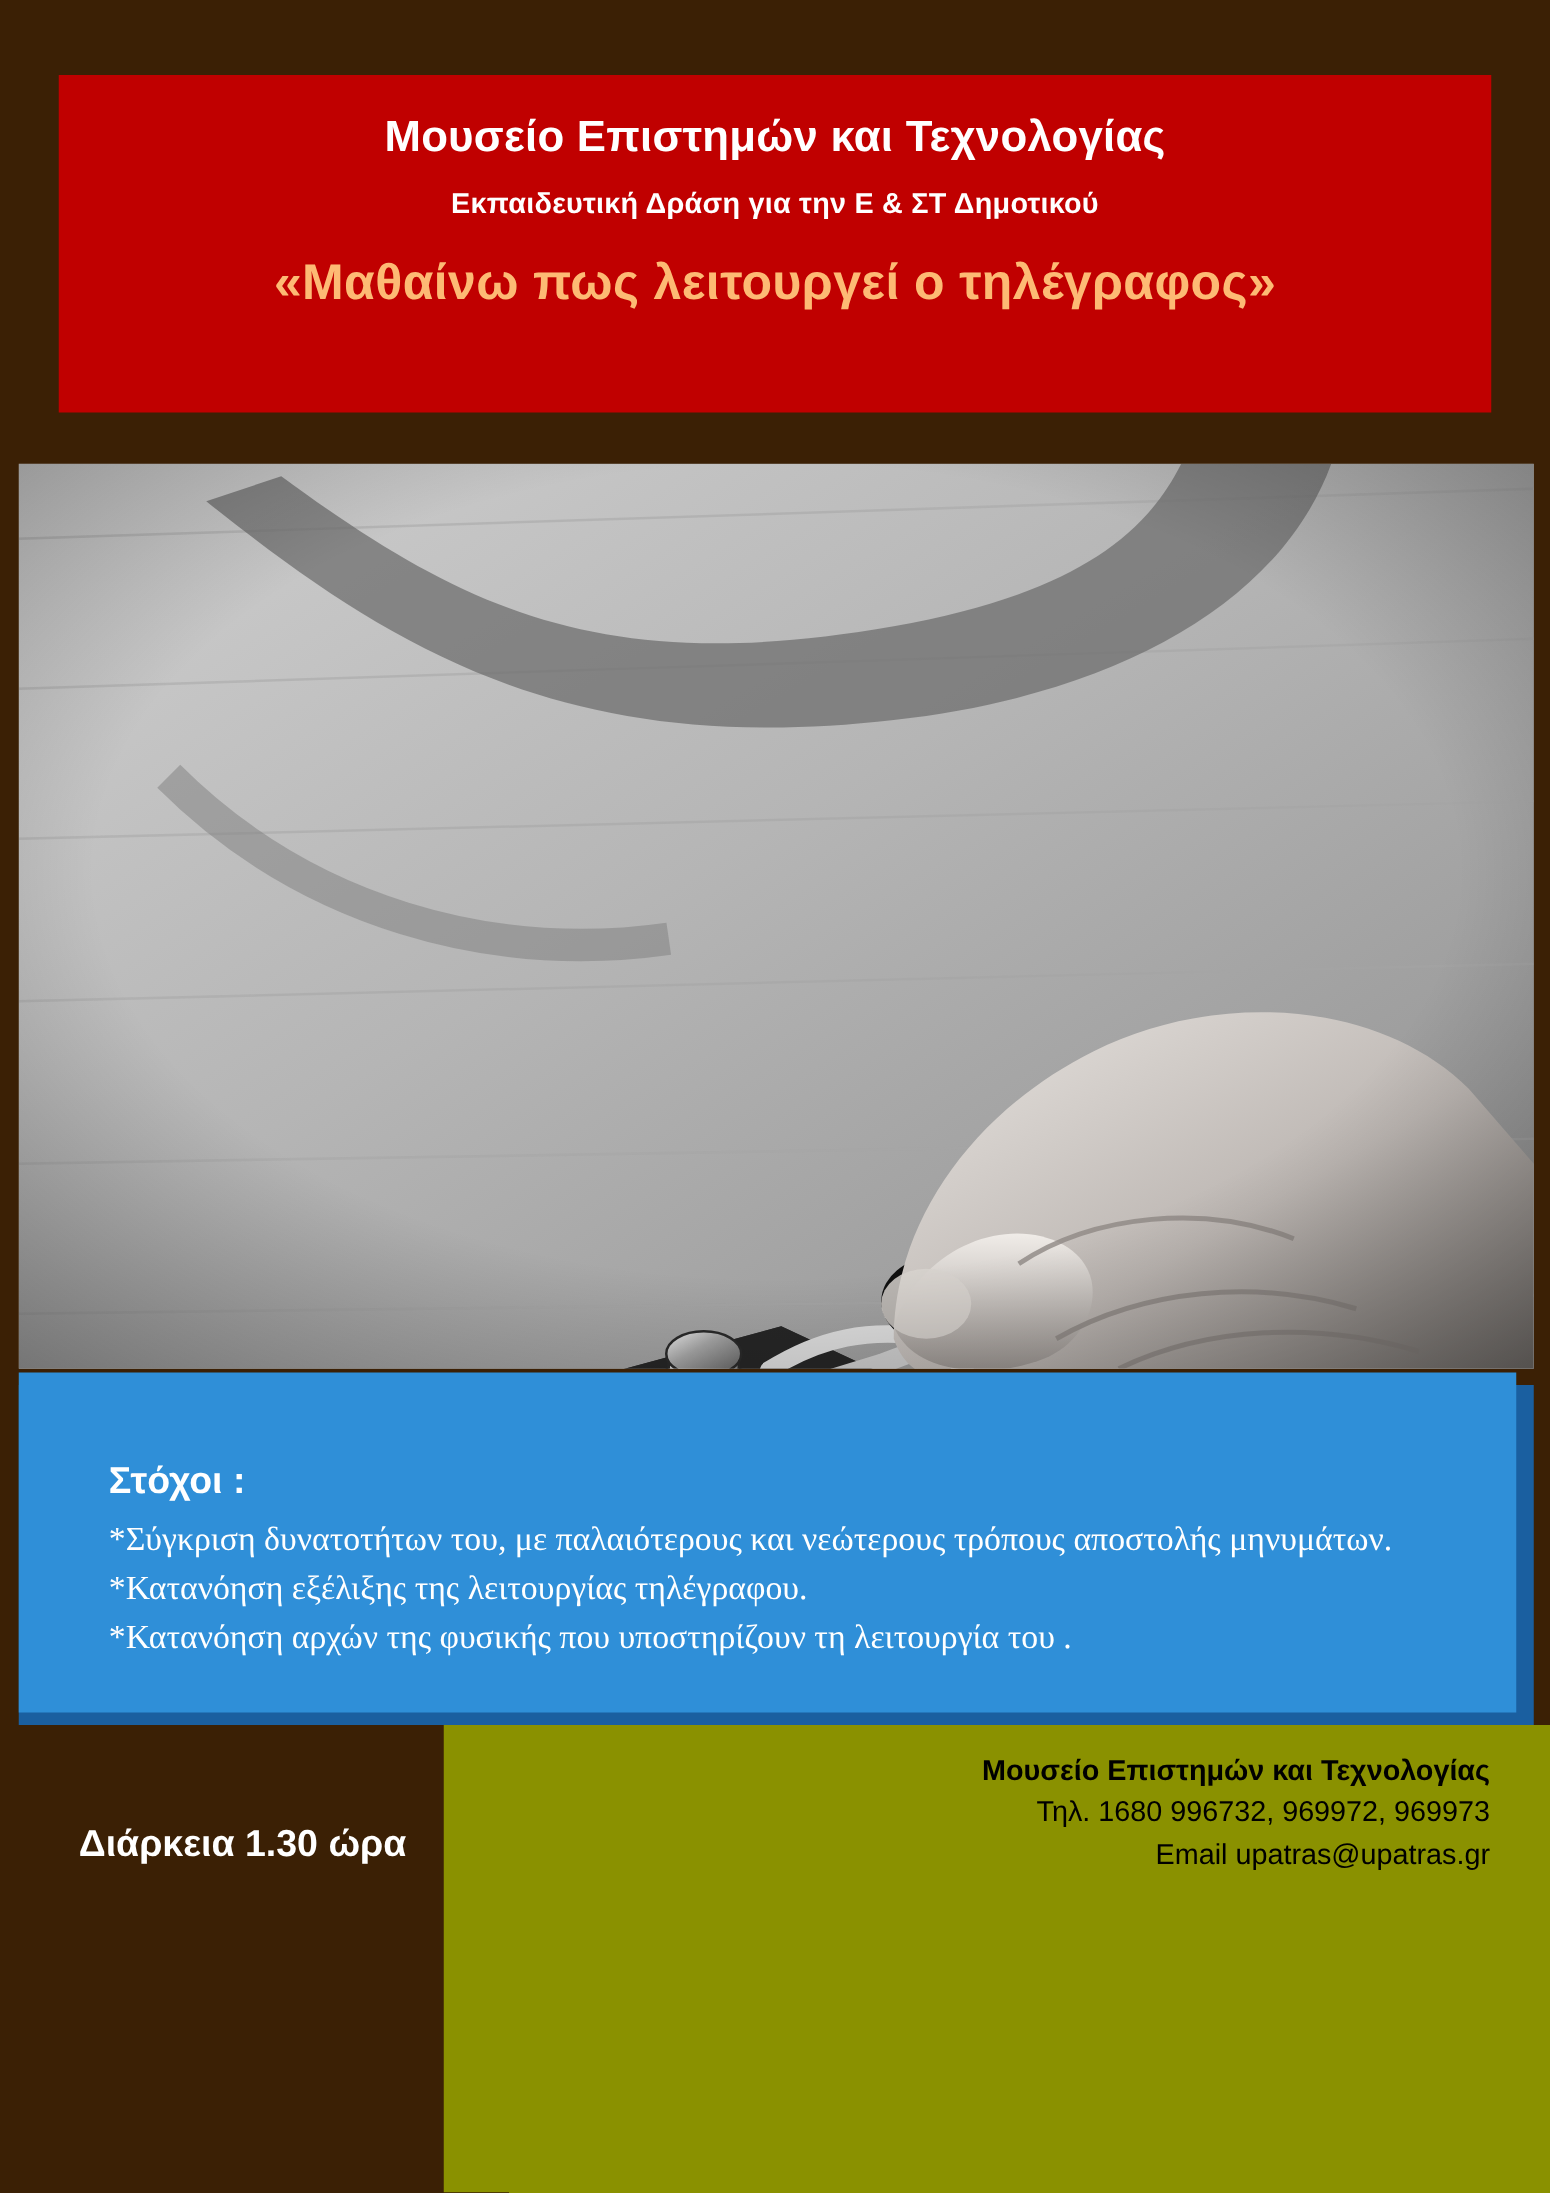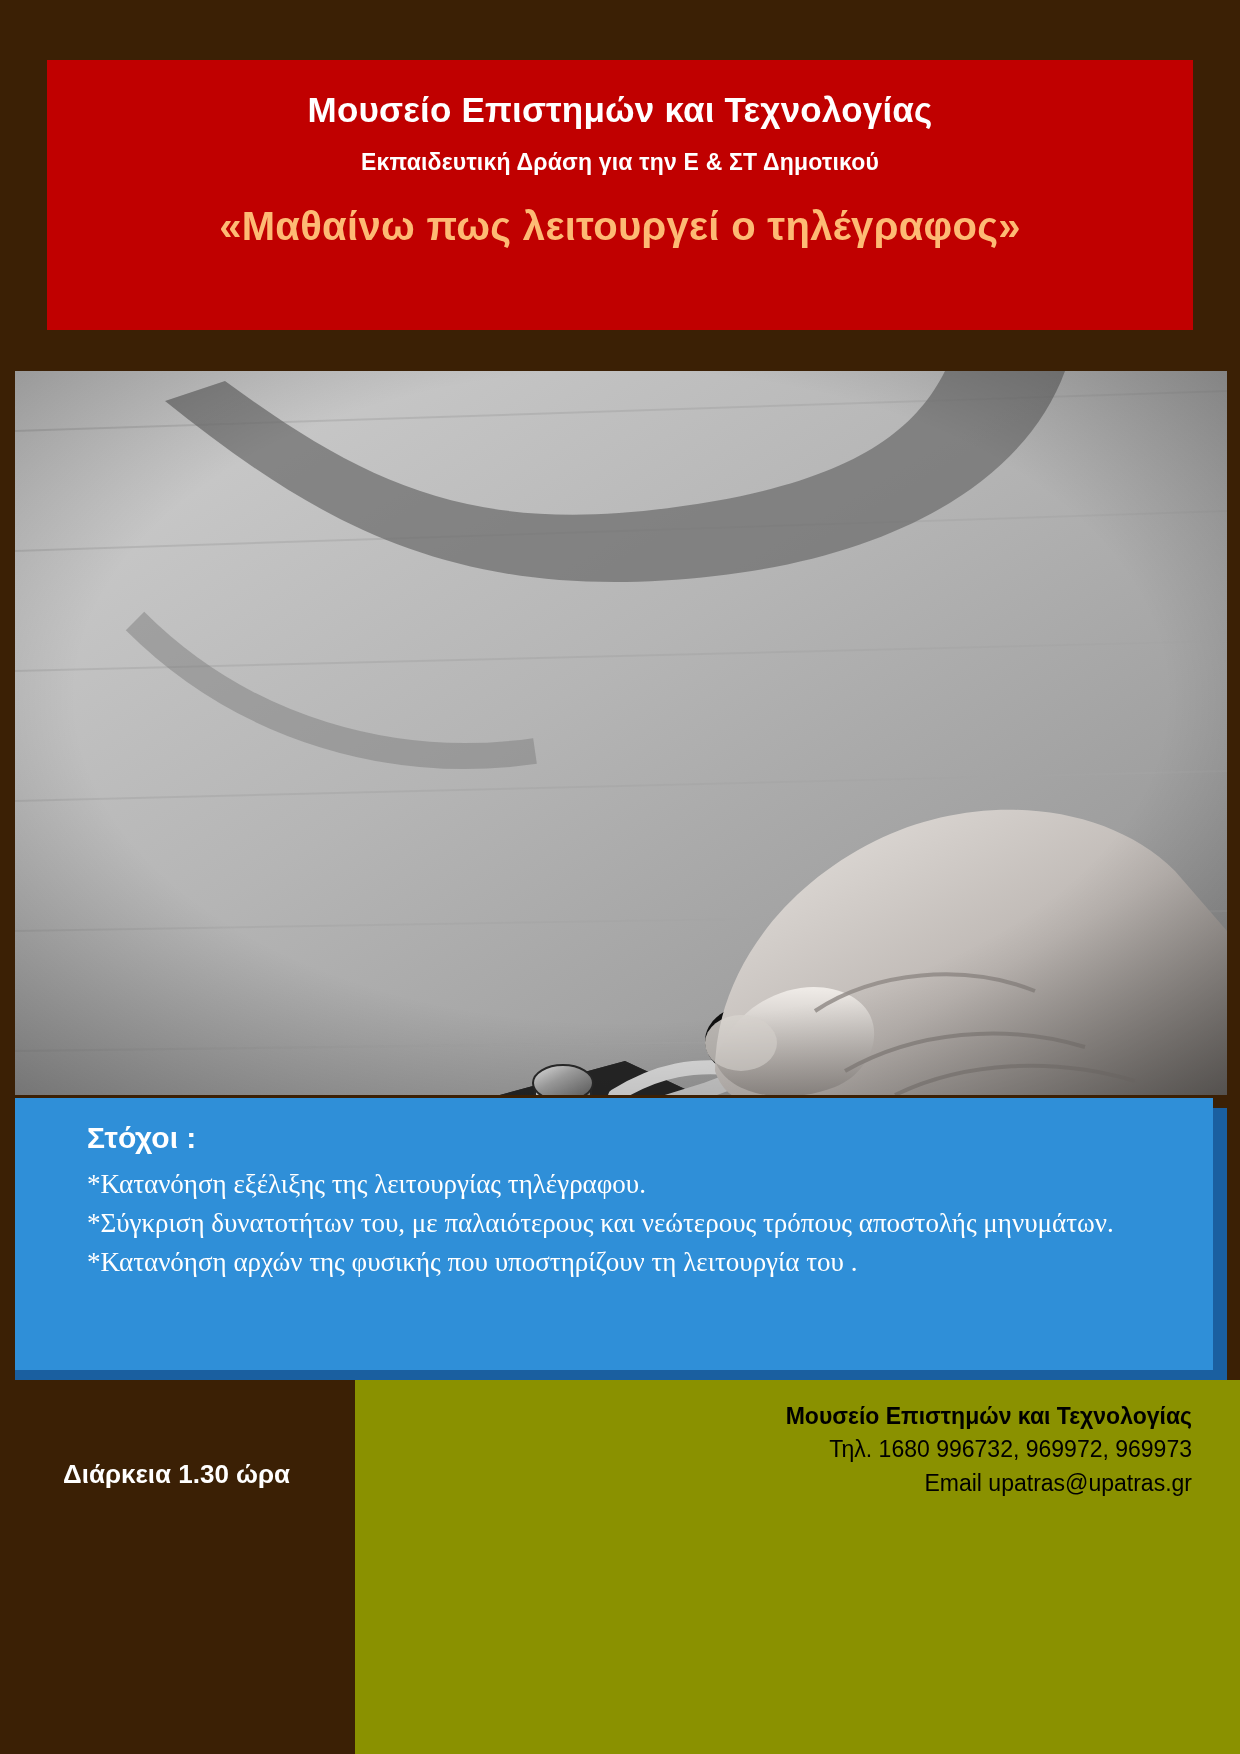--- a/index.html
+++ b/index.html
@@ -76,21 +76,21 @@
     background: #1a5fa0;
   }
   .goals {
     position: absolute;
     left: 15px;
     top: 1098px;
     width: 1198px;
     height: 272px;
     background: #2f8fd8;
     box-sizing: border-box;
-    padding: 23px 62px 0 72px;
+    padding: 70px 62px 0 72px;
   }
   .goals-heading {
     color: #ffffff;
     font-size: 30px;
     font-weight: bold;
     margin-bottom: 10px;
   }
   .goals-line {
     color: #ffffff;
     font-family: "Liberation Serif", serif;
@@ -106,21 +106,21 @@
     width: 355px;
     height: 374px;
     background: #3b2005;
   }
   .duration {
     position: absolute;
     left: 63px;
     top: 1459px;
     width: 290px;
     color: #ffffff;
-    font-size: 26px;
+    font-size: 30px;
     font-weight: bold;
   }
   .bottom-olive {
     position: absolute;
     left: 355px;
     top: 1380px;
     width: 885px;
     height: 374px;
     background: #8a9100;
   }
@@ -232,22 +232,22 @@
     </g>
     <ellipse cx="726" cy="672" rx="36" ry="28" fill="#d7d2ce" opacity="0.85"></ellipse>
 
     <rect x="0" y="0" width="1212" height="724" fill="url(#vig)"></rect>
   </svg>
 </div>
 
 <div class="goals-shadow"></div>
 <div class="goals">
   <div class="goals-heading">Στόχοι :</div>
+  <div class="goals-line">*Σύγκριση δυνατοτήτων του, με παλαιότερους και νεώτερους τρόπους αποστολής μηνυμάτων.</div>
   <div class="goals-line">*Κατανόηση εξέλιξης της λειτουργίας τηλέγραφου.</div>
-  <div class="goals-line">*Σύγκριση δυνατοτήτων του, με παλαιότερους και νεώτερους τρόπους αποστολής μηνυμάτων.</div>
   <div class="goals-line">*Κατανόηση  αρχών της φυσικής που υποστηρίζουν τη λειτουργία του .</div>
 </div>
 
 <div class="bottom-left"></div>
 <div class="bottom-olive"></div>
 <div class="duration">Διάρκεια 1.30 ώρα</div>
 <div class="contact">
   <div class="c-bold">Μουσείο Επιστημών και Τεχνολογίας</div>
   <div>Τηλ. 1680 996732, 969972, 969973</div>
   <div>Email upatras@upatras.gr</div>

